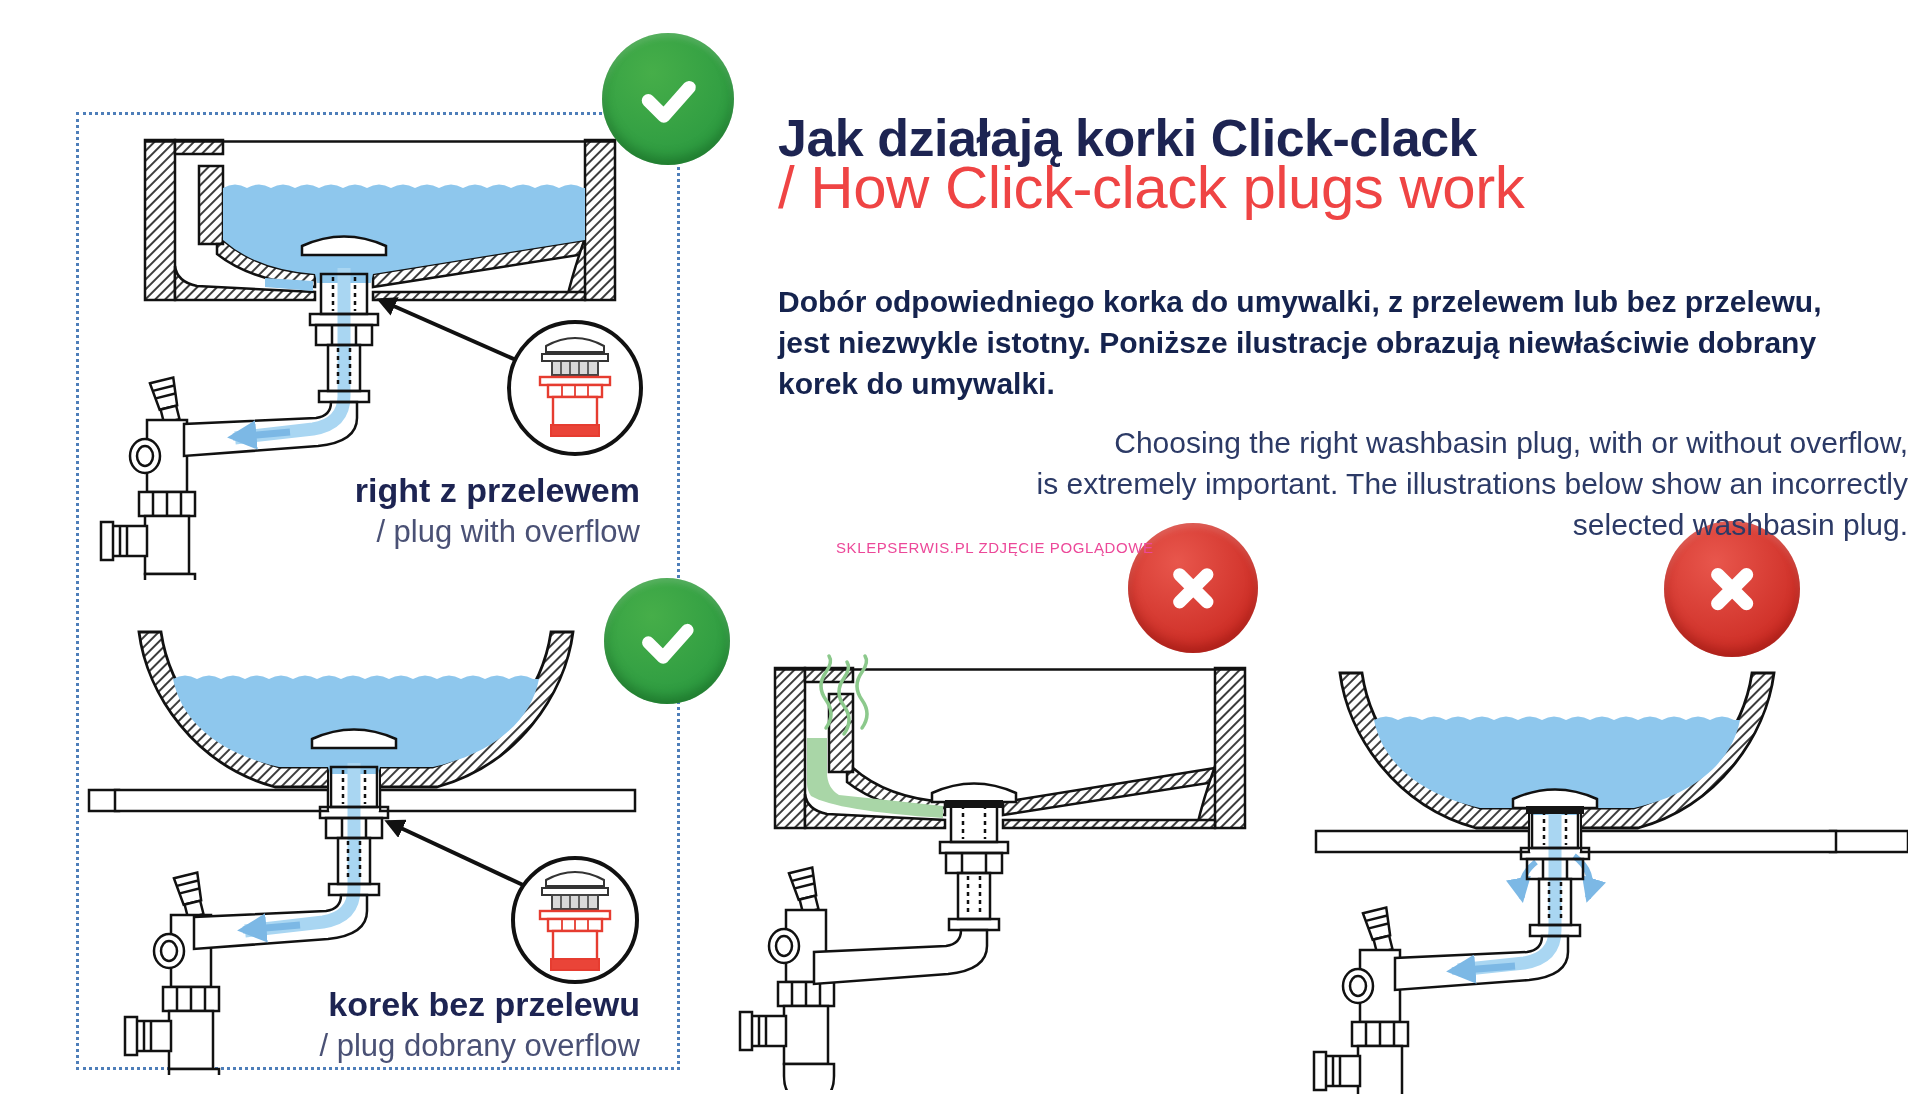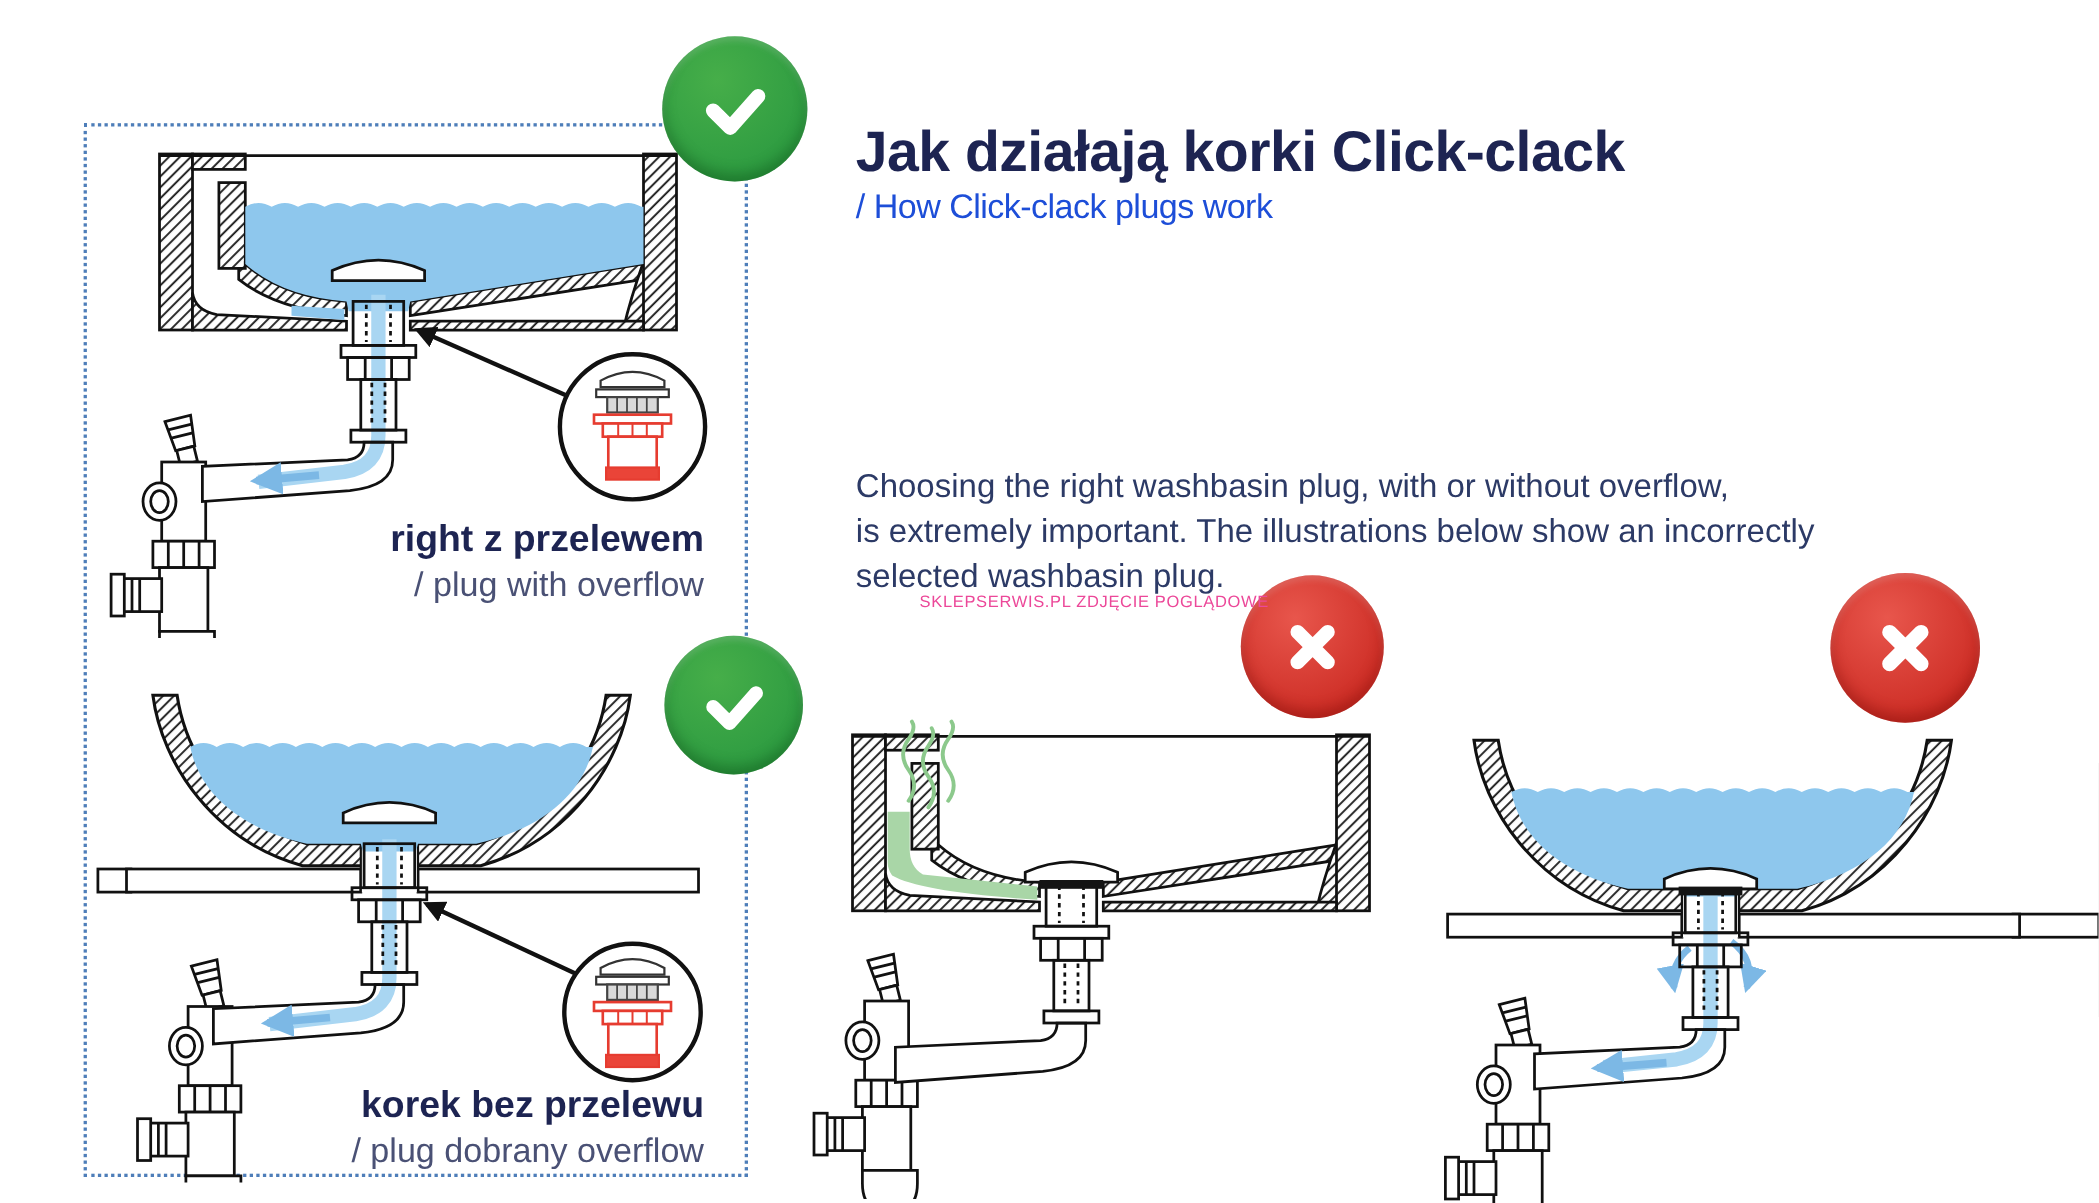--- a/index.html
+++ b/index.html
@@ -13,29 +13,29 @@
     left:76px;top:112px;width:598px;height:952px;
     border:3px dotted #4e7eb9;
   }
   
   .title-pl{
     left:778px;top:96px;width:1100px;
     font-size:52px;font-weight:700;color:#1d2452;letter-spacing:-0.5px;line-height:60px;margin-top:12px;
   }
   .title-en{
     left:778px;top:160px;width:1100px;
-    font-size:31px;font-weight:400;color:#1d4ed8;letter-spacing:-0.5px;line-height:56px;
+    font-size:60px;font-weight:400;color:#ef4444;letter-spacing:-0.5px;line-height:56px;
   }
   .intro-pl{
     left:778px;top:281px;width:1130px;
     font-size:30px;font-weight:700;color:#15234e;line-height:41px;white-space:pre-line;
   }
   .intro-en{
     left:778px;top:422px;width:1130px;
-    font-size:30px;font-weight:400;color:#2c3a66;line-height:41px;white-space:pre-line;
+    font-size:30px;font-weight:400;color:#2c3a66;line-height:41px;white-space:pre-line;text-align:right;
   }
   .watermark{
     left:836px;top:539px;font-size:15px;color:#ec4899;letter-spacing:0.6px;font-weight:400;
   }
   
   .caption{text-align:right;}
   .caption .pl{font-size:34px;font-weight:700;color:#1d2452;line-height:40px;}
   .caption .en{font-size:31px;font-weight:400;color:#4a5175;line-height:38px;margin-top:3px;}
   .caption1{left:240px;top:470px;width:400px;}
   .caption2{left:200px;top:984px;width:440px;}
@@ -241,20 +241,23 @@
     </svg>
   </div>
   <div class="abs badge bad b-bad2">
     <svg viewBox="0 0 100 100">
       <path d="M33,33 L67,67 M67,33 L33,67" stroke="#fff" stroke-width="16" fill="none" stroke-linecap="round"></path>
     </svg>
   </div>
 
   <div class="abs title-pl">Jak działają korki Click-clack</div>
   <div class="abs title-en">/ How Click-clack plugs work</div>
+  <div class="abs intro-pl">Dobór odpowiedniego korka do umywalki, z przelewem lub bez przelewu,
+jest niezwykle istotny. Poniższe ilustracje obrazują niewłaściwie dobrany
+korek do umywalki.</div>
   <div class="abs intro-en">Choosing the right washbasin plug, with or without overflow,
 is extremely important. The illustrations below show an incorrectly
 selected washbasin plug.</div>
   <div class="abs watermark">SKLEPSERWIS.PL ZDJĘCIE POGLĄDOWE</div>
 
   <div class="abs caption caption1">
     <div class="pl">right z przelewem</div>
     <div class="en">/ plug with overflow</div>
   </div>
   <div class="abs caption caption2">

